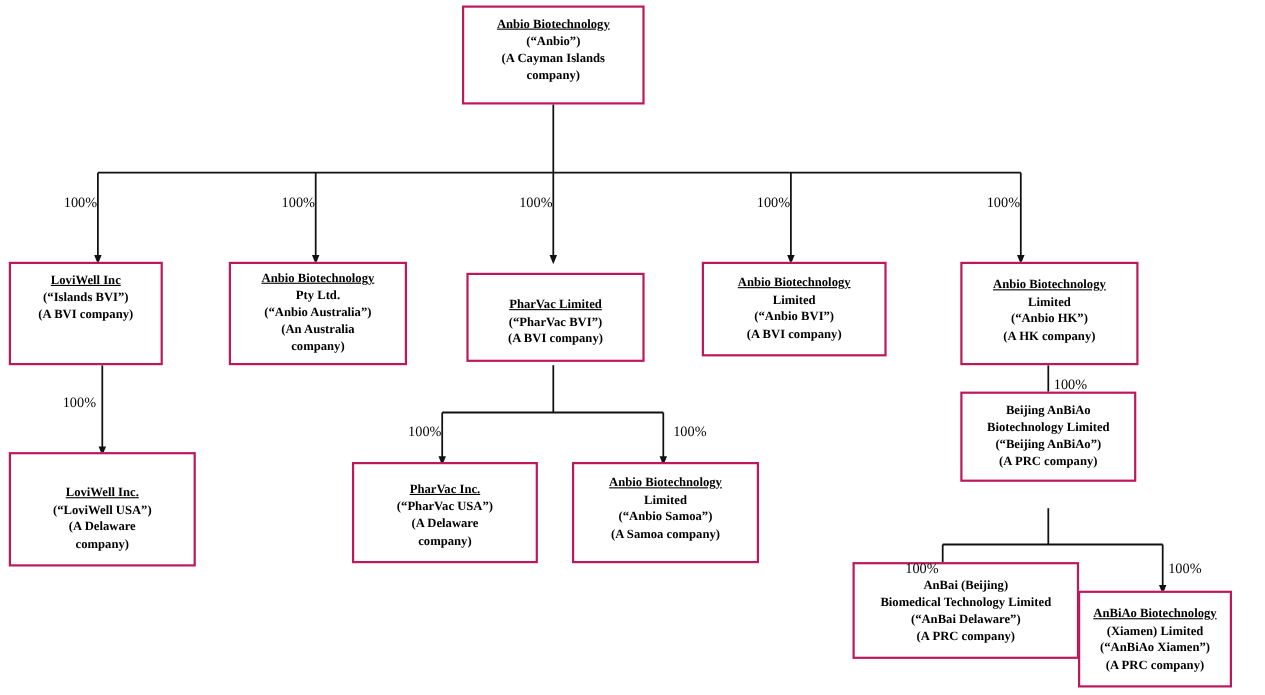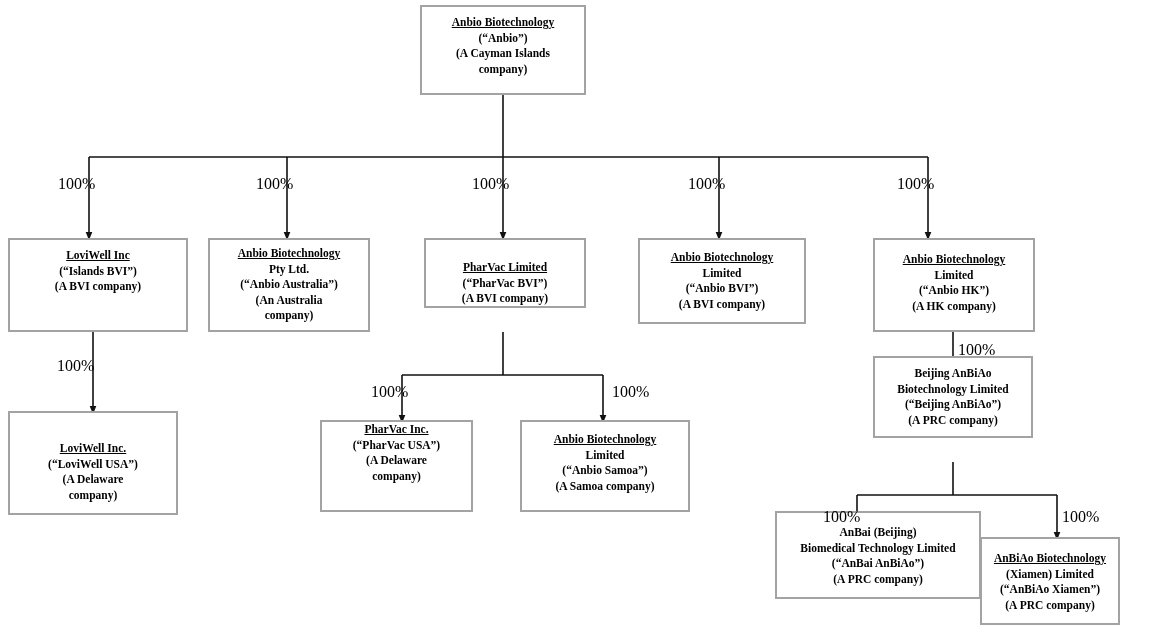--- a/index.html
+++ b/index.html
@@ -11,21 +11,21 @@
     position: relative;
     width: 1150px;
     height: 632px;
     background: #ffffff;
     font-family: "Liberation Serif", "DejaVu Serif", serif;
     overflow: hidden;
   }
   .node {
     position: absolute;
     box-sizing: border-box;
-    border: 2px solid #a3a3a3;
+    border: 2px solid #be185d;
     background: #ffffff;
     display: flex;
     flex-direction: column;
     align-items: center;
     justify-content: flex-start;
     padding-top: 8px;
     text-align: center;
   }
   .node .ln {
     display: block;
@@ -33,21 +33,21 @@
     font-size: 11.5px;
     line-height: 15.5px;
     color: #000000;
     white-space: nowrap;
   }
   .node .ln.u {
     text-decoration: underline;
   }
   .pct {
     position: absolute;
-    font-size: 16px;
+    font-size: 13px;
     line-height: 12px;
     color: #000000;
     white-space: nowrap;
     font-family: "Liberation Serif", "DejaVu Serif", serif;
   }
   .edge-svg {
     position: absolute;
     left: 0;
     top: 0;
     width: 1150px;
@@ -94,35 +94,35 @@
     </g>
   </svg>
 
   <div class="node" style="left:420px; top:5px; width:166px; height:90px;">
     <span class="ln u">Anbio Biotechnology</span>
     <span class="ln">(“Anbio”)</span>
     <span class="ln">(A Cayman Islands</span>
     <span class="ln">company)</span>
   </div>
 
-  <div class="node" style="left:8px; top:238px; width:180px; height:94px; ">
+  <div class="node" style="left:8px; top:238px; width:140px; height:94px; ">
     <span class="ln u">LoviWell Inc</span>
     <span class="ln">(“Islands BVI”)</span>
     <span class="ln">(A BVI company)</span>
   </div>
 
   <div class="node" style="left:208px; top:238px; width:162px; height:94px; padding-top:6px;">
     <span class="ln u">Anbio Biotechnology</span>
     <span class="ln">Pty Ltd.</span>
     <span class="ln">(“Anbio Australia”)</span>
     <span class="ln">(An Australia</span>
     <span class="ln">company)</span>
   </div>
 
-  <div class="node" style="left:424px; top:238px; width:162px; height:70px; padding-top:20px;">
+  <div class="node" style="left:424px; top:248px; width:162px; height:81px; padding-top:20px;">
     <span class="ln u">PharVac Limited</span>
     <span class="ln">(“PharVac BVI”)</span>
     <span class="ln">(A BVI company)</span>
   </div>
 
   <div class="node" style="left:638px; top:238px; width:168px; height:86px; padding-top:10px;">
     <span class="ln u">Anbio Biotechnology</span>
     <span class="ln">Limited</span>
     <span class="ln">(“Anbio BVI”)</span>
     <span class="ln">(A BVI company)</span>
@@ -135,21 +135,21 @@
     <span class="ln">(A HK company)</span>
   </div>
 
   <div class="node" style="left:8px; top:411px; width:170px; height:104px; padding-top:28px;">
     <span class="ln u">LoviWell Inc.</span>
     <span class="ln">(“LoviWell USA”)</span>
     <span class="ln">(A Delaware</span>
     <span class="ln">company)</span>
   </div>
 
-  <div class="node" style="left:320px; top:420px; width:153px; height:92px; padding-top:0;">
+  <div class="node" style="left:320px; top:420px; width:169px; height:92px; padding-top:16px;">
     <span class="ln u">PharVac Inc.</span>
     <span class="ln">(“PharVac USA”)</span>
     <span class="ln">(A Delaware</span>
     <span class="ln">company)</span>
   </div>
 
   <div class="node" style="left:520px; top:420px; width:170px; height:92px; padding-top:10px;">
     <span class="ln u">Anbio Biotechnology</span>
     <span class="ln">Limited</span>
     <span class="ln">(“Anbio Samoa”)</span>
@@ -159,21 +159,21 @@
   <div class="node" style="left:873px; top:356px; width:160px; height:82px; padding-top:8px;">
     <span class="ln">Beijing AnBiAo</span>
     <span class="ln">Biotechnology Limited</span>
     <span class="ln">(“Beijing AnBiAo”)</span>
     <span class="ln">(A PRC company)</span>
   </div>
 
   <div class="node" style="left:775px; top:511px; width:206px; height:88px; padding-top:12px;">
     <span class="ln">AnBai (Beijing)</span>
     <span class="ln">Biomedical Technology Limited</span>
-    <span class="ln">(“AnBai AnBiAo”)</span>
+    <span class="ln">(“AnBai Delaware”)</span>
     <span class="ln">(A PRC company)</span>
   </div>
 
   <div class="node" style="left:980px; top:537px; width:140px; height:88px; padding-top:12px;">
     <span class="ln u">AnBiAo Biotechnology</span>
     <span class="ln">(Xiamen) Limited</span>
     <span class="ln">(“AnBiAo Xiamen”)</span>
     <span class="ln">(A PRC company)</span>
   </div>
 

